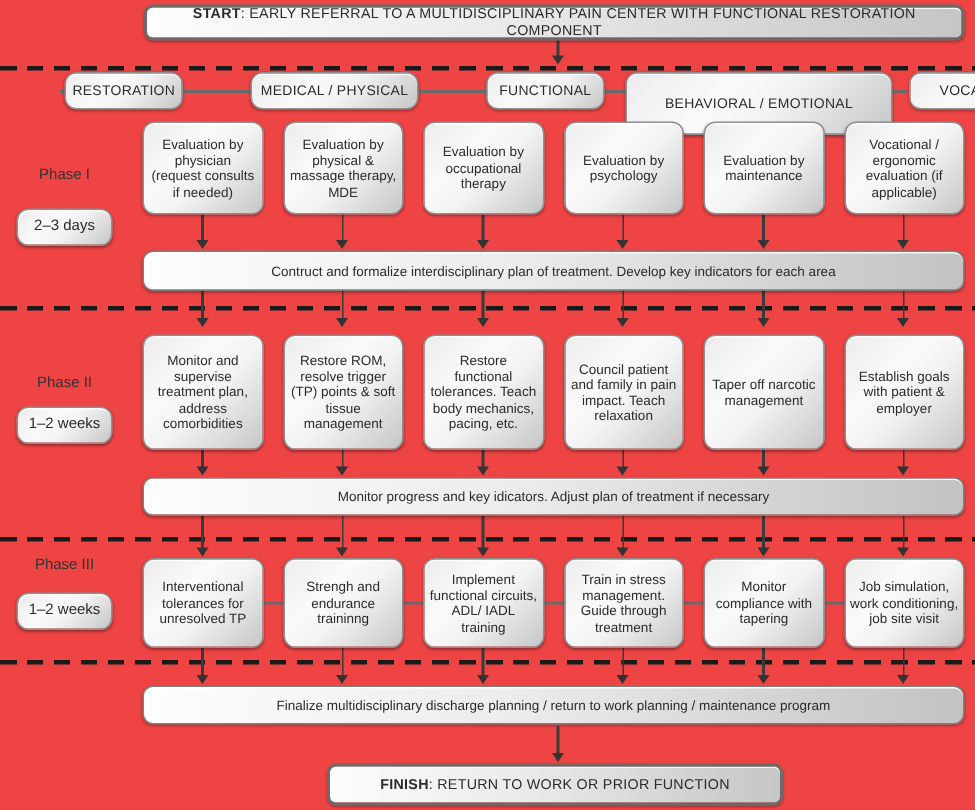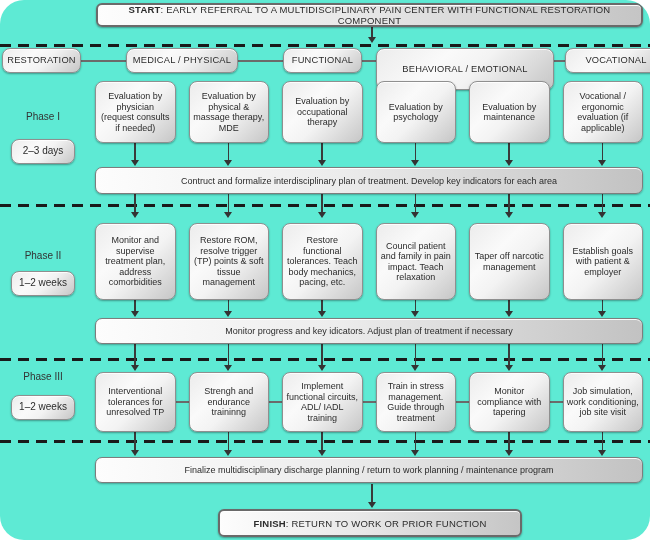--- a/index.html
+++ b/index.html
@@ -1,18 +1,18 @@
 <!DOCTYPE html>
 <html><head>
 <meta charset="utf-8">
 <style>
   html,body{margin:0;padding:0;background:#fff;}
   #canvas{
-    position:relative;width:650px;height:540px;background:#5eead4;overflow:hidden;
-    font-family:"Liberation Sans","DejaVu Sans",sans-serif;color:#2b2b2b;border-radius:24px;
+    position:relative;width:650px;height:540px;background:#ef4444;overflow:hidden;
+    font-family:"Liberation Sans","DejaVu Sans",sans-serif;color:#2b2b2b;
   }
   
   .gbox{
     position:absolute;box-sizing:border-box;
     background:linear-gradient(135deg,#ececec 0%,#fafafa 35%,#f3f3f3 55%,#c6c6c6 100%);
     border:1.5px solid #8f8f8f;border-radius:8px;
     box-shadow:0 1px 2px rgba(0,0,0,.35), inset 0 1px 0 rgba(255,255,255,.85);
     display:flex;align-items:center;justify-content:center;text-align:center;
     font-size:9px;line-height:10.5px;padding:2px 3px;z-index:2;
   }
@@ -43,21 +43,21 @@
     position:absolute;left:0;width:86px;text-align:center;
     font-size:10px;color:#333;z-index:2;
   }
   .duration{
     position:absolute;left:11px;width:64px;height:25px;font-size:10px;z-index:2;
   }
   .row{
     position:absolute;left:95px;width:548px;display:flex;gap:13px;z-index:2;
   }
   .row .gbox{position:relative;flex:1;}
-  .track{font-size:9.3px;letter-spacing:.2px;}
+  .track{font-size:9.3px;letter-spacing:.2px;margin-left:41px;}
   
   .varrow{position:absolute;width:9px;z-index:1;}
   .varrow .stem{position:absolute;left:3.6px;top:0;bottom:5px;width:1.6px;background:#3a3a3a;}
   .varrow .head{position:absolute;bottom:0;left:0;width:0;height:0;
     border-left:4.5px solid transparent;border-right:4.5px solid transparent;
     border-top:6px solid #333;}
 </style>
 </head>
 <body>
 

